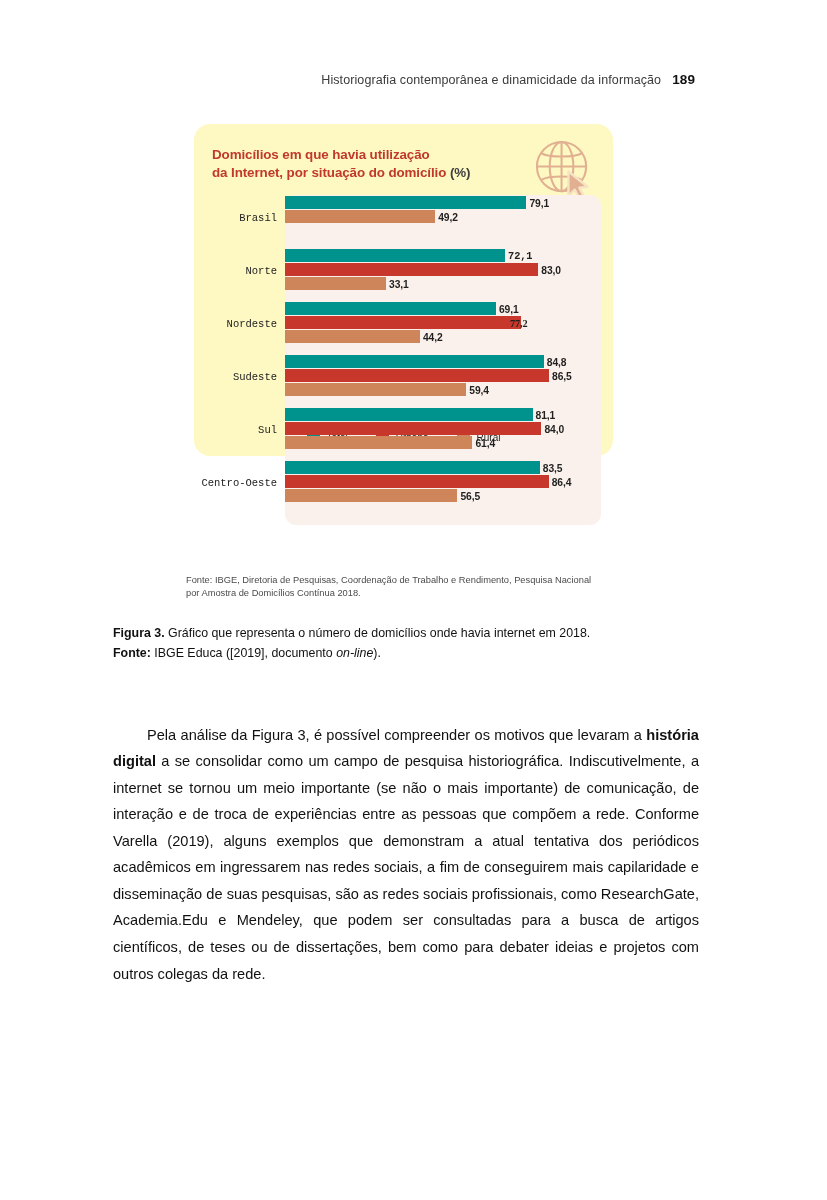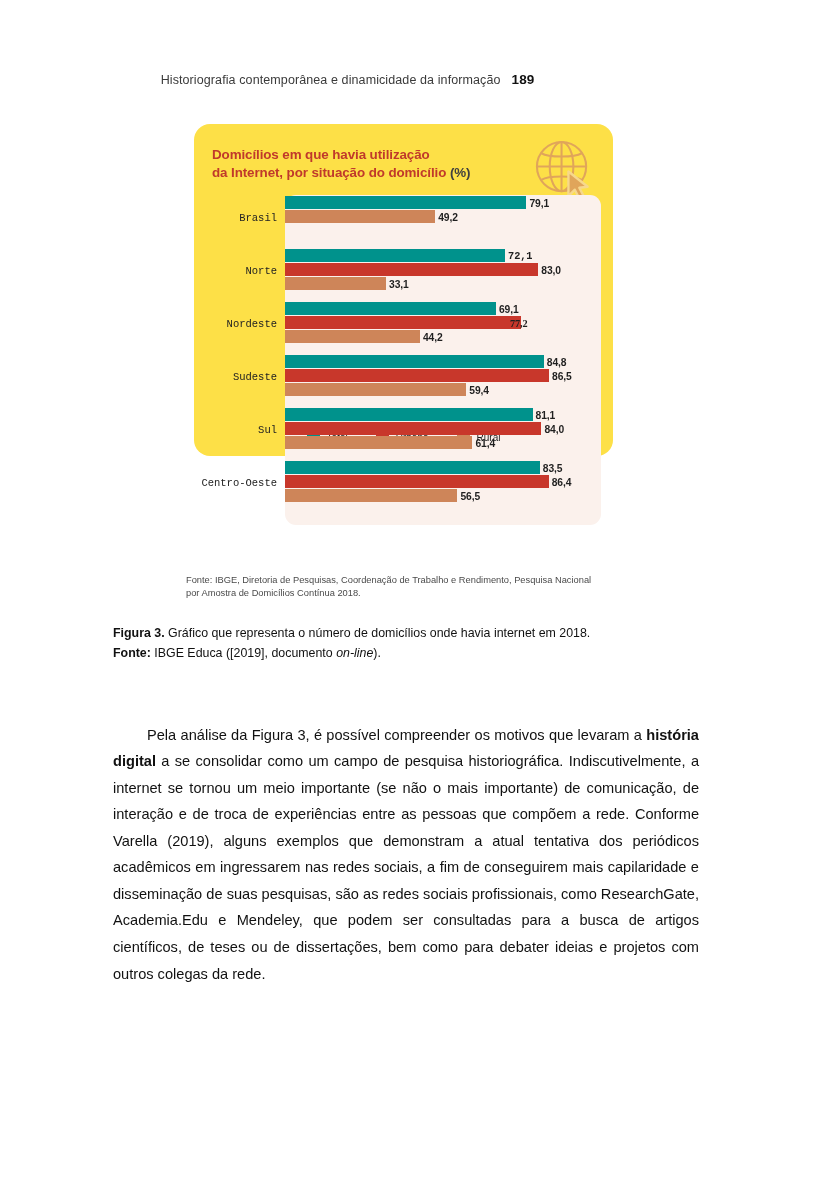--- a/index.html
+++ b/index.html
@@ -15,42 +15,42 @@
     color: #1a1a1a;
     overflow: hidden;
   }
 
   
   .running-head {
     position: absolute;
     top: 72px;
     left: 0;
     width: 695px;
-    text-align: center;
+    text-align: right;
     font-size: 12.5px;
     color: #3a3a3a;
     letter-spacing: 0.1px;
     white-space: nowrap;
   }
   .running-head .rh-text { font-weight: 400; }
   .running-head .rh-page {
     font-weight: 700;
     color: #111;
     margin-left: 11px;
     font-size: 13.5px;
   }
 
   
   .figure-card {
     position: absolute;
     left: 194px;
     top: 124px;
     width: 419px;
     height: 332px;
-    background: #fde047;
+    background: #fef9c3;
     border-radius: 16px;
     box-sizing: border-box;
   }
 
   .chart-title {
     position: absolute;
     left: 18px;
     top: 22px;
     width: 320px;
     font-size: 13.4px;

